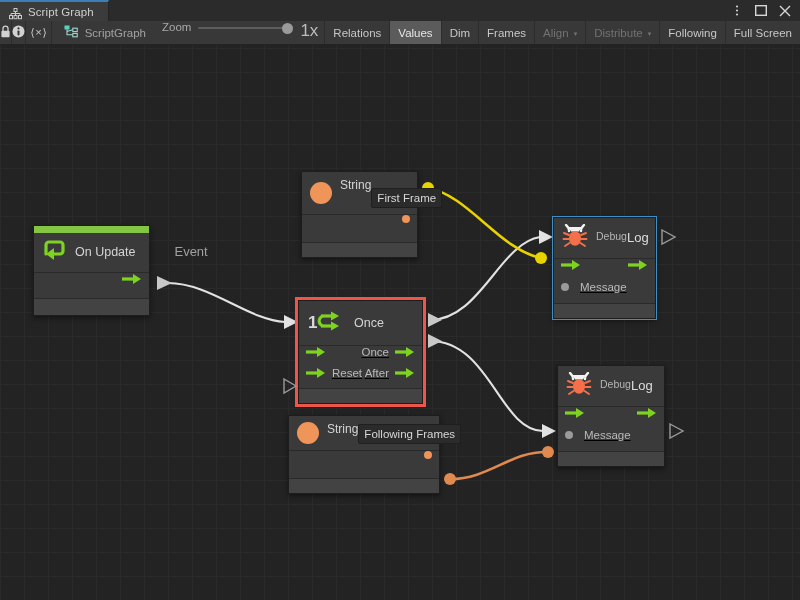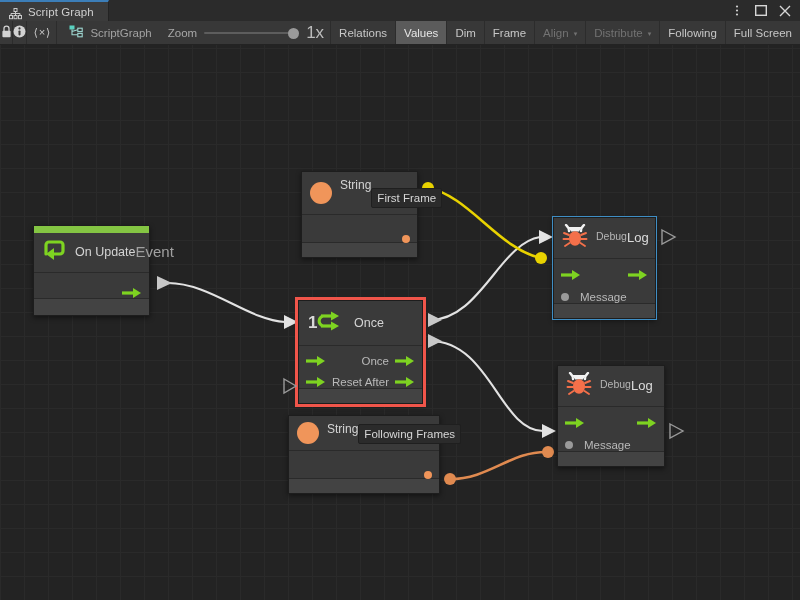--- a/index.html
+++ b/index.html
@@ -93,21 +93,21 @@
     font-family: "Liberation Mono", monospace;
     letter-spacing: -0.5px;
   }
 
   .tb-graphname {
     display: flex; align-items: center; gap: 7px;
     padding: 0 10px 0 12px;
     color: #a2a2a2;
   }
   .tb-zoom {
-    display: flex; align-items: center; gap: 7px;
+    display: flex; align-items: flex-start; gap: 7px;
     padding: 0 6px;
   }
   .tb-zoom-label { color: #a8a8a8; }
   .slider {
     position: relative;
     width: 95px; height: 14px;
     display: flex; align-items: center;
   }
   .slider-track {
     position: absolute;
@@ -192,24 +192,25 @@
     box-sizing: border-box;
   }
   .node-head-text { display: flex; flex-direction: row; justify-content: center; }
   .node-title {
     font-size: 12.5px;
     color: #d4d4d4;
     line-height: 15px;
     white-space: nowrap;
   }
   .node-subtitle {
-    font-size: 15px;
+    font-size: 13px;
     color: #a0a0a0;
     line-height: 14px;
     white-space: nowrap;
+    margin-left: 39px;
   }
   .node-title-sm {
     font-size: 10.5px;
     color: #b5b5b5;
     line-height: 13px;
   }
   .node-title-lg {
     font-size: 13px;
     color: #dcdcdc;
     line-height: 16px;
@@ -220,24 +221,25 @@
     border-bottom: 1px solid #2a2a2a;
     box-sizing: border-box;
   }
   .node-foot {
     background: #434343;
     box-sizing: border-box;
   }
 
   .port-row {
     display: flex;
-    align-items: flex-end;
+    align-items: flex-start;
     height: 21px;
     padding: 0 7px;
     box-sizing: border-box;
+    text-decoration: underline;
   }
   .port-left { display: flex; align-items: center; gap: 6px; }
   .port-right { display: flex; align-items: center; gap: 6px; margin-left: auto; }
   .port-label {
     font-size: 11.5px;
     color: #b9b9b9;
     white-space: nowrap;
   }
   .dot-grey {
     width: 8px; height: 8px; border-radius: 50%;
@@ -358,21 +360,21 @@
     <div class="tb-btn">
       <span>Relations</span>
     </div>
     <div class="tb-btn active">
       <span>Values</span>
     </div>
     <div class="tb-btn">
       <span>Dim</span>
     </div>
     <div class="tb-btn">
-      <span>Frame</span>
+      <span>Frames</span>
     </div>
     <div class="tb-btn disabled">
       <span>Align</span>
       <span class="tb-caret">▾</span>
     </div>
     <div class="tb-btn disabled">
       <span>Distribute</span>
       <span class="tb-caret">▾</span>
     </div>
     <div class="tb-btn">

